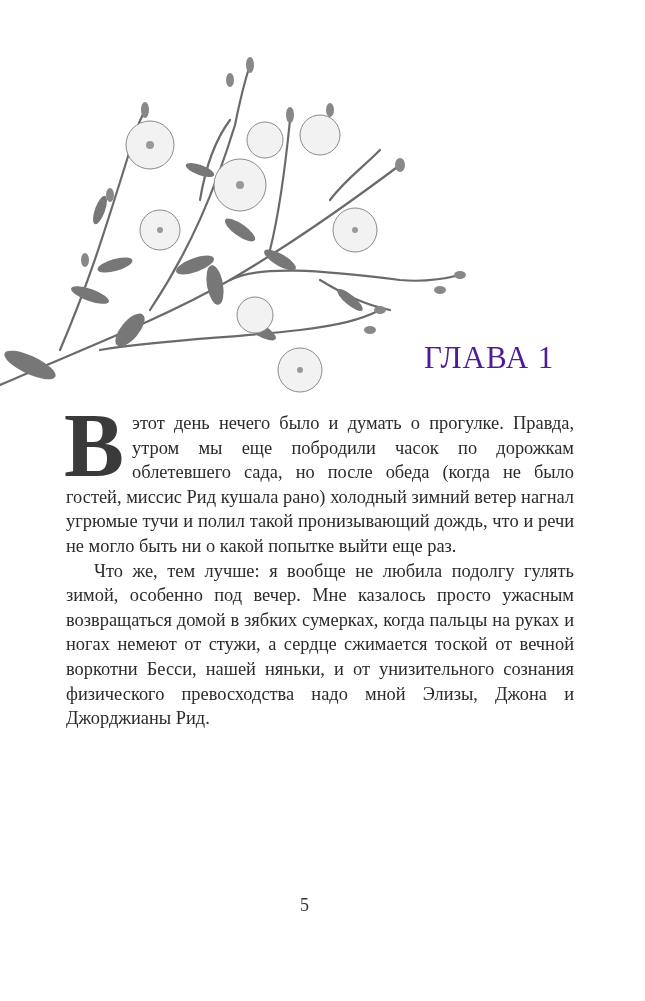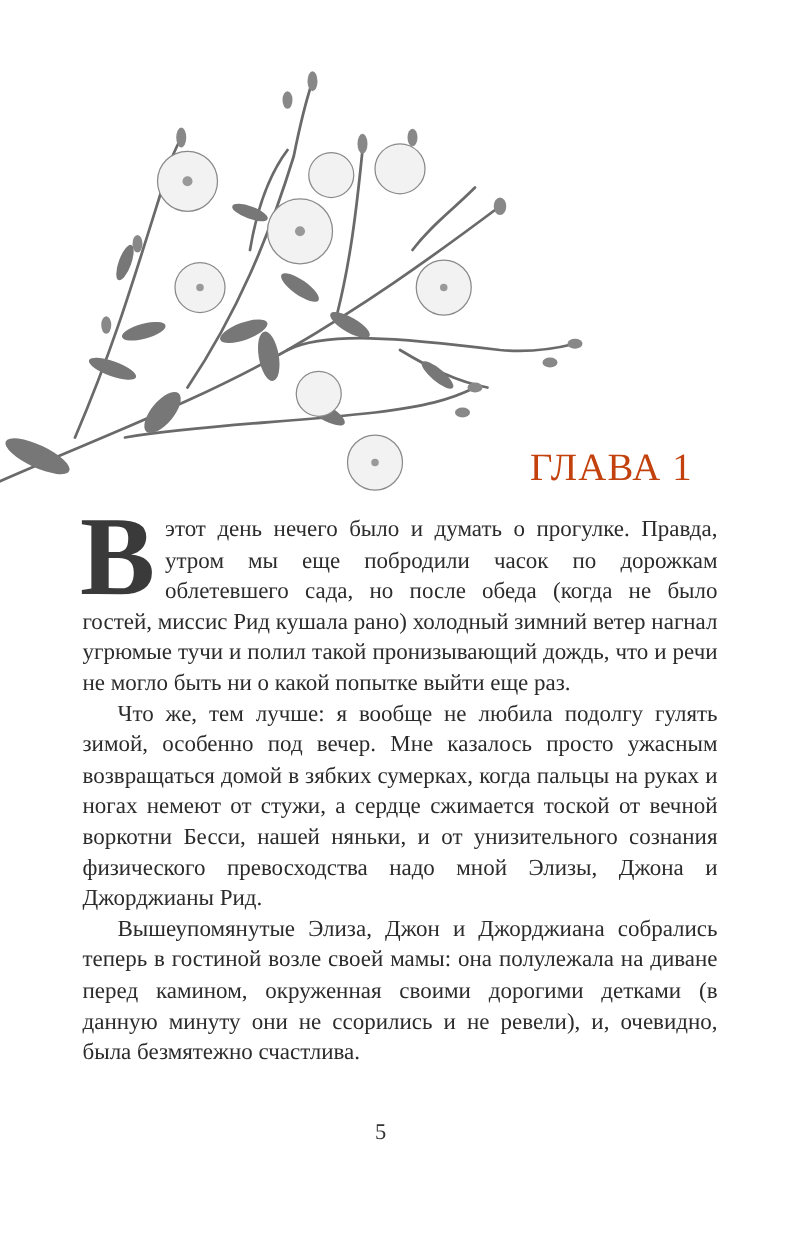--- a/index.html
+++ b/index.html
@@ -1,20 +1,20 @@
 <!DOCTYPE html>
 <html><head>
 <meta charset="utf-8">
 <style>
   html, body { margin: 0; padding: 0; background: #ffffff; }
   body { width: 645px; height: 1001px; position: relative; overflow: hidden;
          font-family: "Liberation Serif", "DejaVu Serif", serif; color: #2b2b2b; }
   .illustration { position: absolute; left: 0; top: 30px; width: 480px; height: 370px; }
-  .chapter-title { position: absolute; left: 424px; top: 356px; font-size: 31px;
-                   letter-spacing: 1px; color: #c2410c; font-weight: normal; margin: 0; }
+  .chapter-title { position: absolute; left: 424px; top: 340px; font-size: 31px;
+                   letter-spacing: 1px; color: #4c1d95; font-weight: normal; margin: 0; }
   .body-text { position: absolute; left: 66px; top: 411px; width: 508px;
                font-size: 18.4px; line-height: 24.6px; text-align: justify; }
   .para { margin: 0; text-indent: 28px; }
   .para.first { text-indent: 0; }
   .dropcap { float: left; font-size: 90px; line-height: 66px; margin: 2px 8px 0 -2px;
              color: #3a3a3a; font-weight: bold; }
   .page-number { position: absolute; left: 300px; top: 895px; font-size: 18px; color: #333; }
 </style>
 </head>
 <body>
@@ -78,16 +78,15 @@
   </g>
 </svg>
 
 <h1 class="chapter-title">ГЛАВА 1</h1>
 
 <div class="body-text">
   <p class="para first">
     <span class="dropcap">В</span><span> этот день нечего было и думать о прогулке. Правда, утром мы еще побродили часок по дорожкам облетевшего сада, но после обеда (когда не было гостей, миссис Рид кушала рано) холодный зимний ветер нагнал угрюмые тучи и полил такой пронизывающий дождь, что и речи не могло быть ни о какой попытке выйти еще раз.</span>
   </p>
   <p class="para">Что же, тем лучше: я вообще не любила подолгу гулять зимой, особенно под вечер. Мне казалось просто ужасным возвращаться домой в зябких сумерках, когда пальцы на руках и ногах немеют от стужи, а сердце сжимается тоской от вечной воркотни Бесси, нашей няньки, и от унизительного сознания физического превосходства надо мной Элизы, Джона и Джорджианы Рид.</p>
-  <p class="para">Вышеупомянутые Элиза, Джон и Джорджиана собрались теперь в гостиной возле своей мамы: она полулежала на диване перед камином, окруженная своими дорогими детками (в данную минуту они не ссорились и не ревели), и, очевидно, была безмятежно счастлива.</p>
 </div>
 
 <div class="page-number">5</div>
 
 </body></html>

